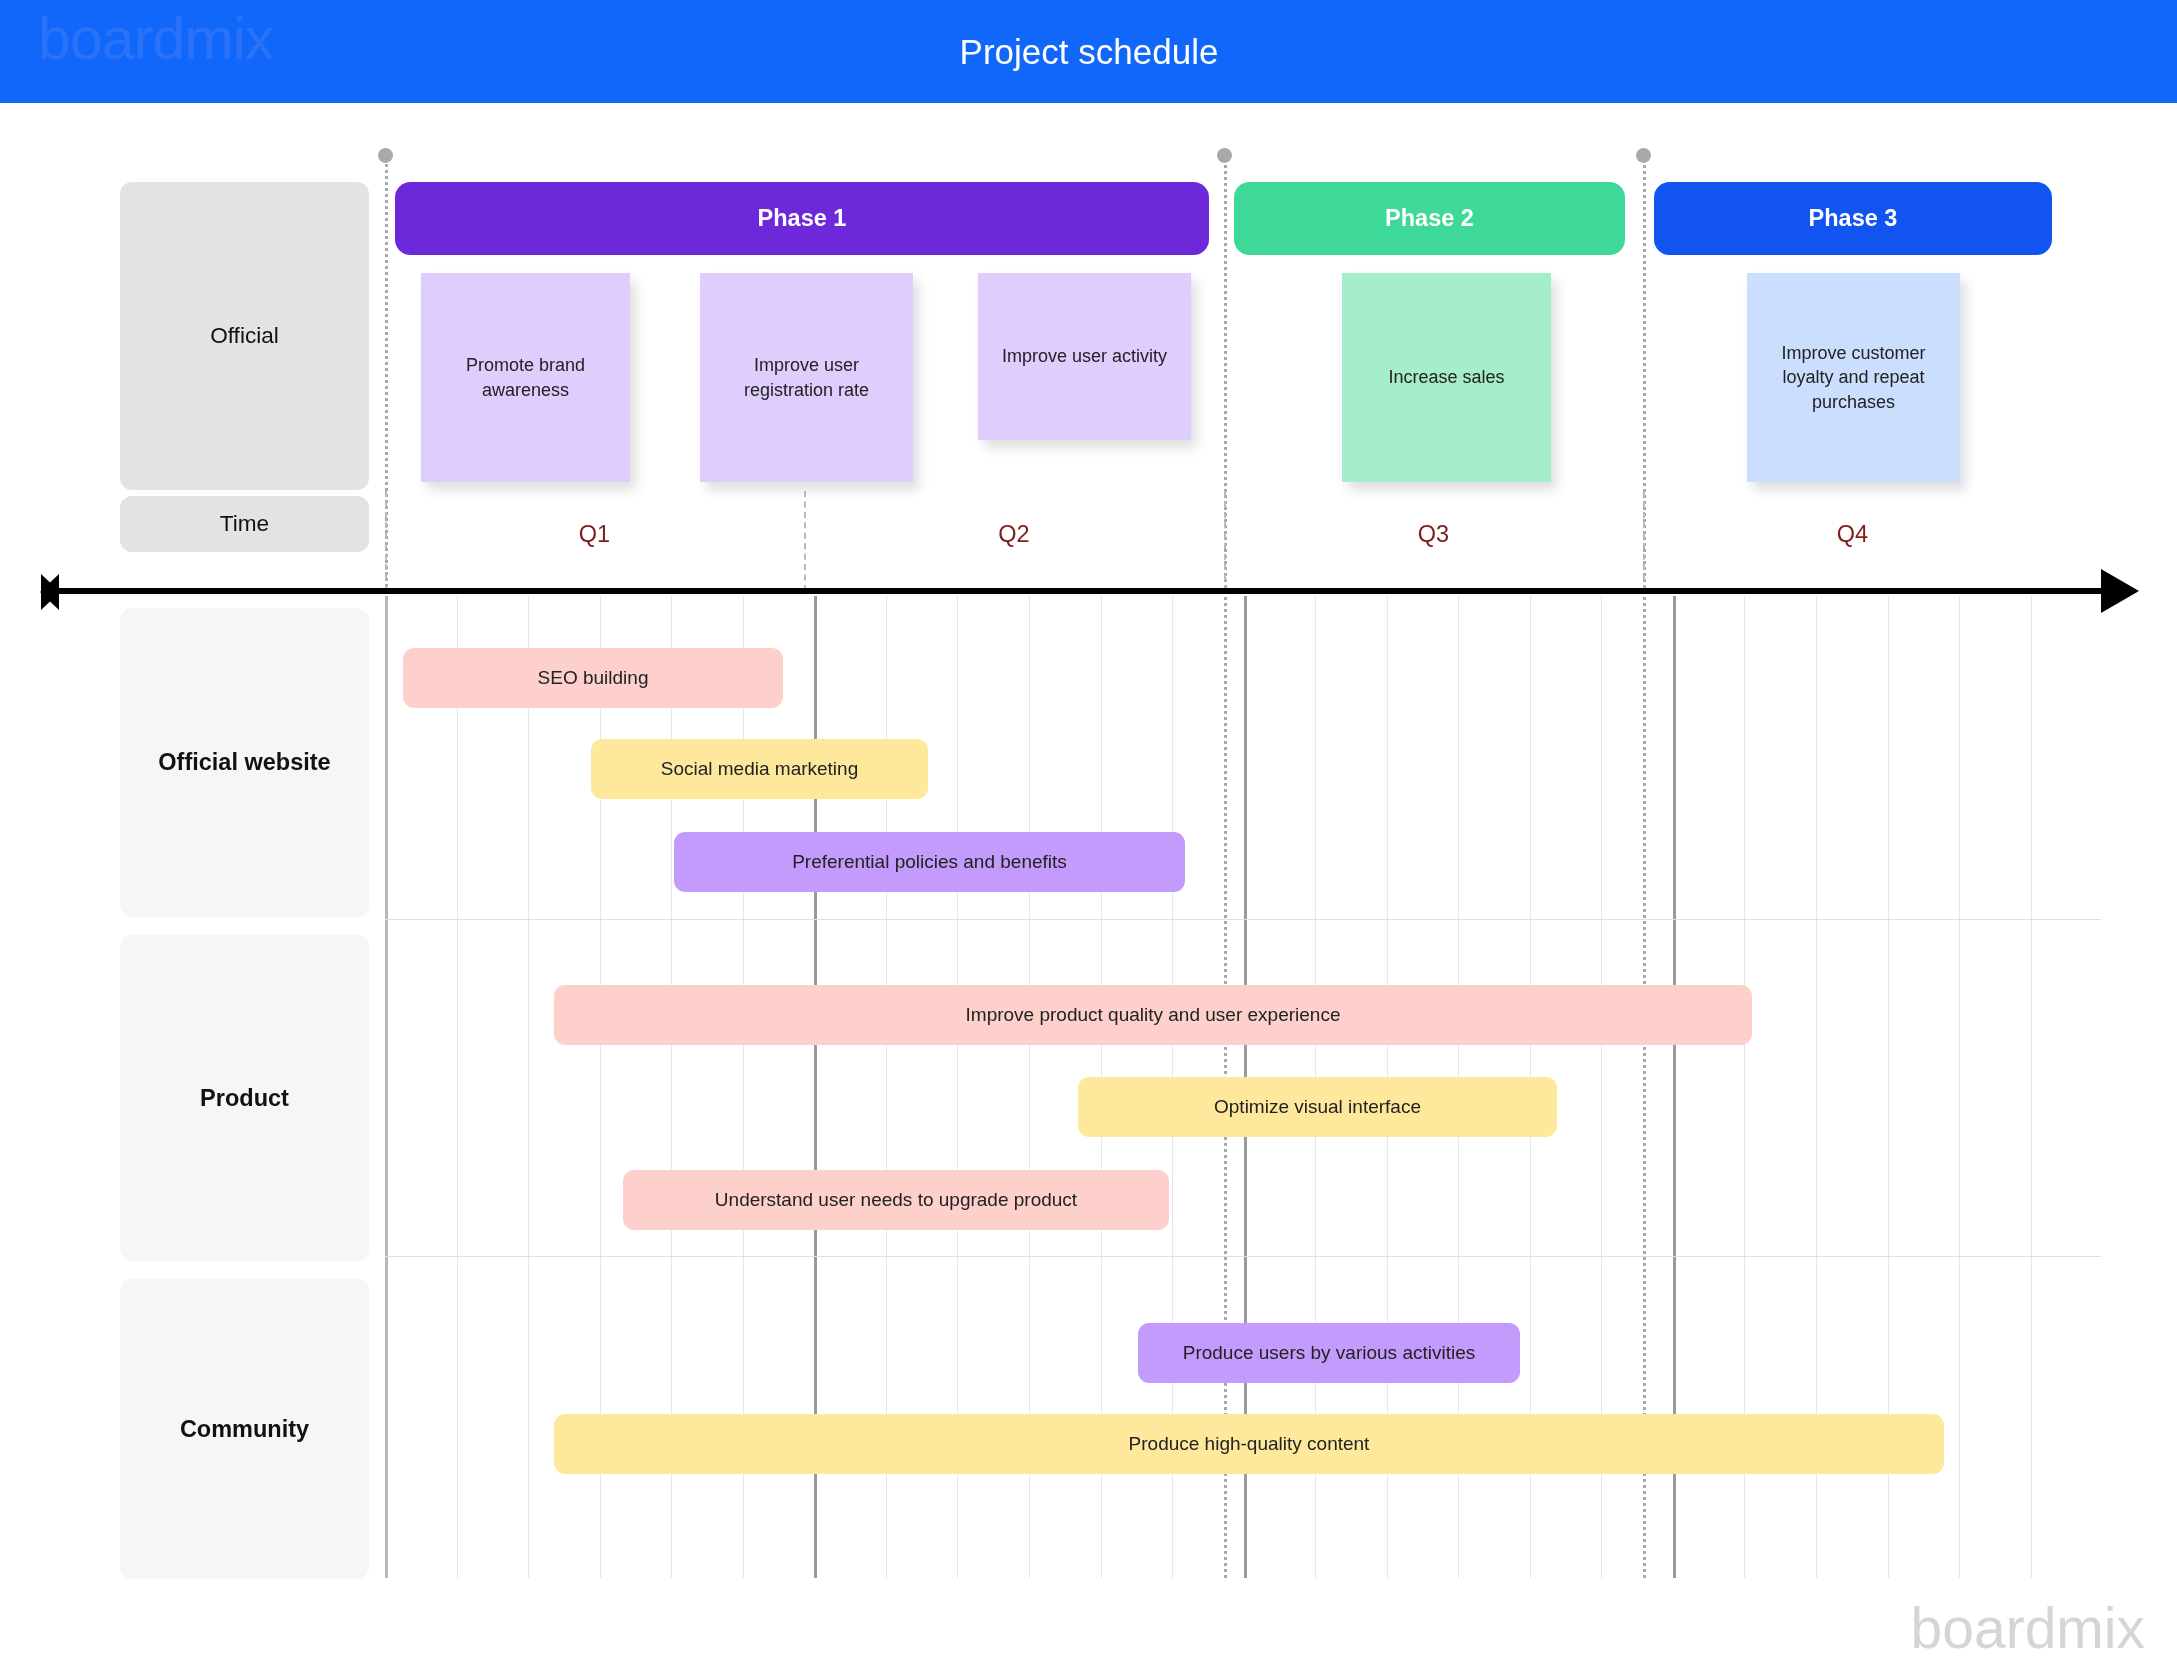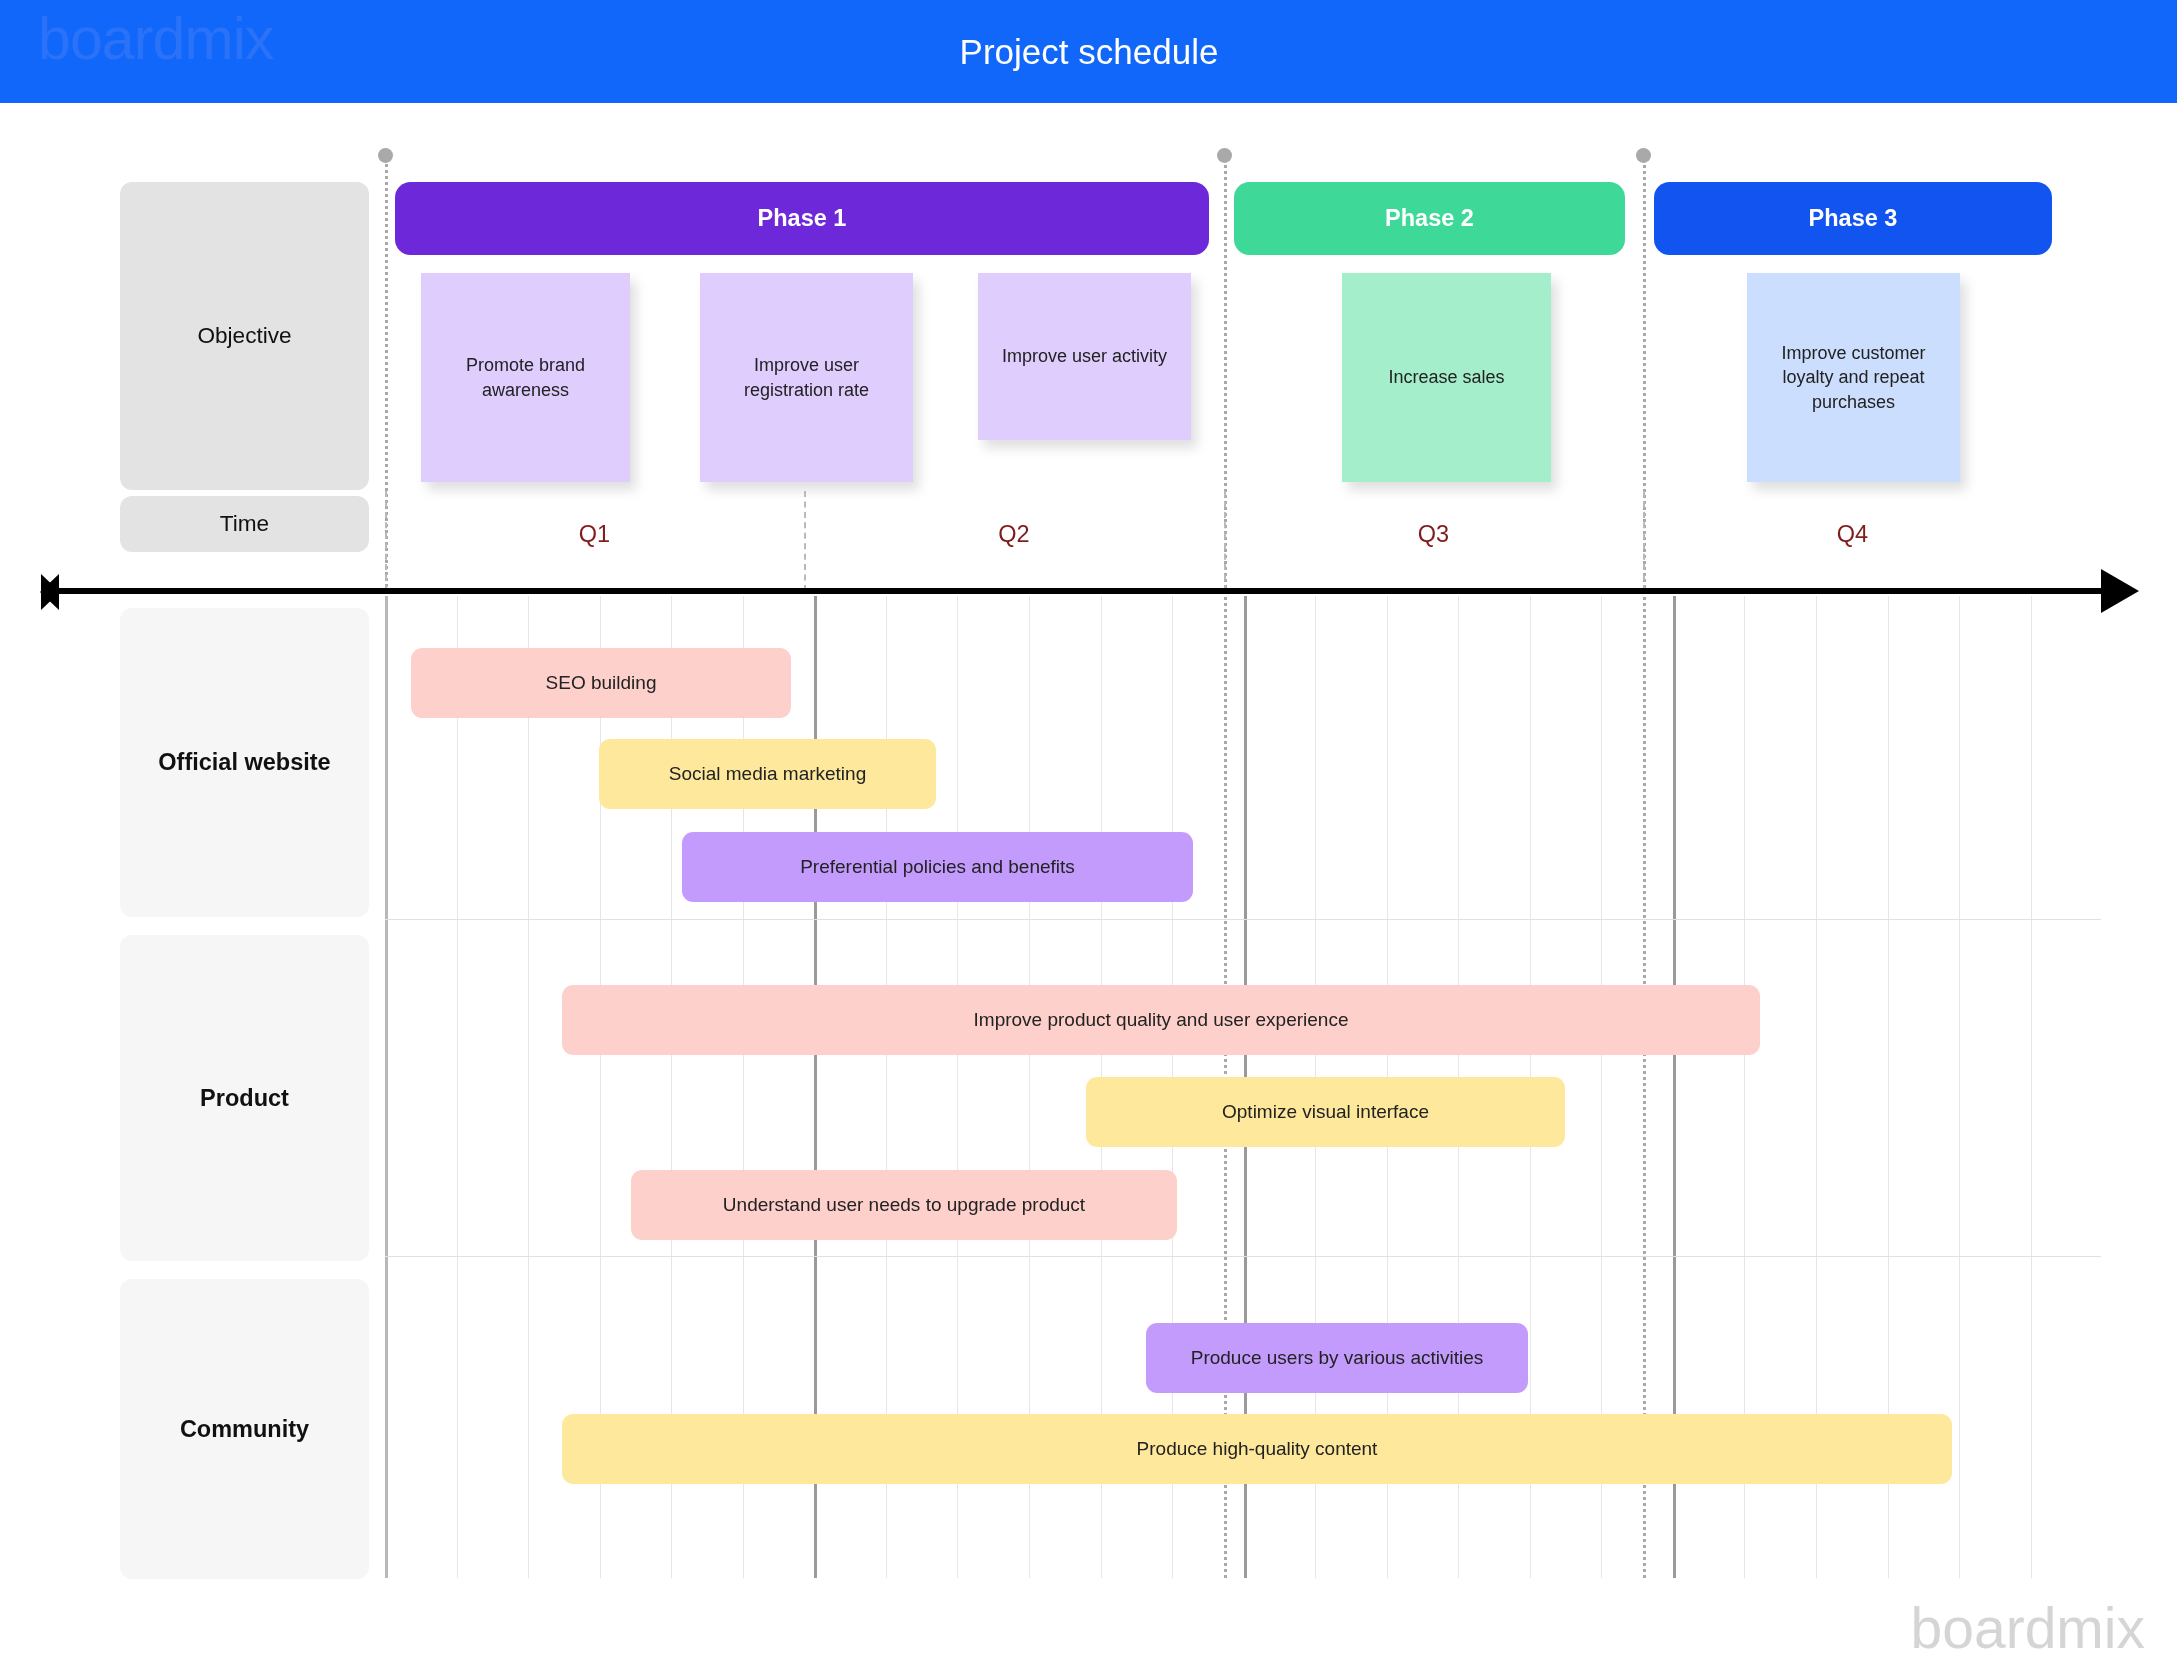--- a/index.html
+++ b/index.html
@@ -59,37 +59,37 @@
       border-bottom:22.6px solid transparent;border-left:38px solid #000;}
 
   
   .gantt{position:absolute;left:385px;top:596px;width:1716px;height:982px;}
   .gline{position:absolute;top:0;width:0.9px;height:982px;background:#e6e6e6;}
   .gline.major{width:2.6px;background:#9a9a9a;}
   .gline.edge{width:2.6px;background:#b8b8b8;}
   .grow-sep{position:absolute;left:0;width:1716px;height:0.9px;background:#e0e0e0;}
 
   
-  .task{position:absolute;height:70px;border-radius:11.3px;
-      display:flex;align-items:center;justify-content:center;
-      font-size:19px;color:#222;text-align:center;padding:0 12px;box-sizing:border-box;margin-left:8px;}
+  .task{position:absolute;height:60px;border-radius:11.3px;
+      display:flex;align-items:center;justify-content:center;
+      font-size:19px;color:#222;text-align:center;padding:0 12px;box-sizing:border-box;}
 
   
   .watermark{position:absolute;right:33px;bottom:15.6px;font-size:57px;
       color:#d5d5d5;letter-spacing:0px;user-select:none;}
 </style>
 </head>
 <body>
 
 <div class="header">
   <div class="header-logo">boardmix</div>
   <div class="header-title">Project schedule</div>
 </div>
 
-<div class="sidelabel" id="lbl-objective">Objective</div>
+<div class="sidelabel" id="lbl-objective">Official</div>
 <div class="sidelabel" id="lbl-time">Time</div>
 <div class="sidelabel light" id="lbl-official">Official website</div>
 <div class="sidelabel light" id="lbl-product">Product</div>
 <div class="sidelabel light" id="lbl-community">Community</div>
 
 <div id="guides">
     <div class="guide-cap" style="left: 378px; top: 148px;"></div>
     <div class="guide" style="left: 385px; top: 158px; height: 435px;"></div>
     <div class="guide-cap" style="left: 1217px; top: 148px;"></div>
     <div class="guide" style="left: 1224px; top: 158px; height: 1420px;"></div>

